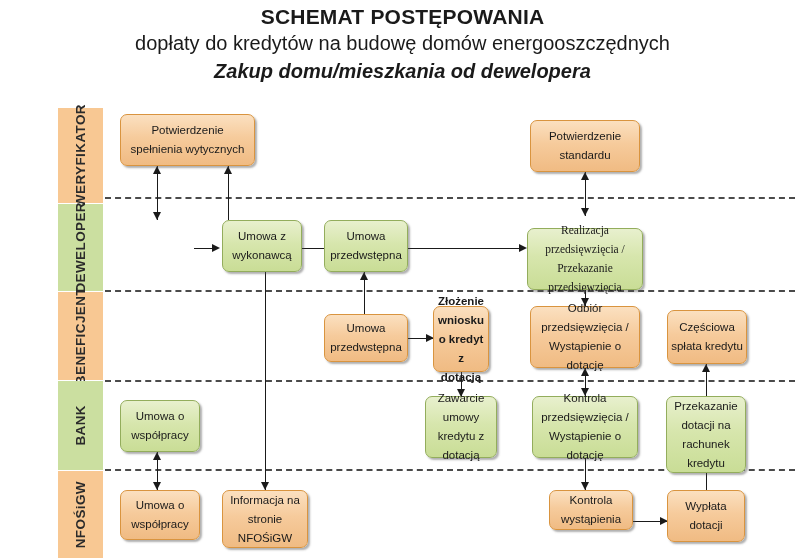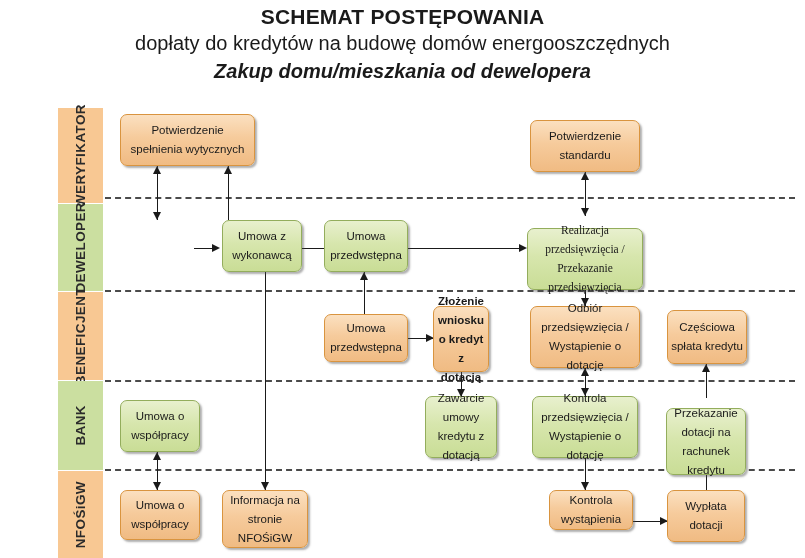--- a/index.html
+++ b/index.html
@@ -174,21 +174,21 @@
   <div class="box box-orange" style="left:530px;top:306px;width:110px;height:62px;">Odbiór przedsięwzięcia / Wystąpienie o dotację</div>
 
   <div class="box box-orange" style="left:667px;top:310px;width:80px;height:54px;">Częściowa spłata kredytu</div>
 
   <div class="box box-green" style="left:120px;top:400px;width:80px;height:52px;">Umowa o współpracy</div>
 
   <div class="box box-green" style="left:425px;top:396px;width:72px;height:62px;">Zawarcie umowy kredytu z dotacją</div>
 
   <div class="box box-green" style="left:532px;top:396px;width:106px;height:62px;">Kontrola przedsięwzięcia / Wystąpienie o dotację</div>
 
-  <div class="box box-green" style="left:666px;top:396px;width:80px;height:67px;margin-top:12px;">Przekazanie dotacji na rachunek kredytu</div>
+  <div class="box box-green" style="left:666px;top:396px;width:80px;height:77px;">Przekazanie dotacji na rachunek kredytu</div>
 
   <div class="box box-orange" style="left:120px;top:490px;width:80px;height:50px;">Umowa o współpracy</div>
 
   <div class="box box-orange" style="left:222px;top:490px;width:86px;height:58px;">Informacja na stronie NFOŚiGW</div>
 
   <div class="box box-orange" style="left:549px;top:490px;width:84px;height:40px;">Kontrola wystąpienia</div>
 
   <div class="box box-orange" style="left:667px;top:490px;width:78px;height:52px;">Wypłata dotacji</div>
 
 </div>

